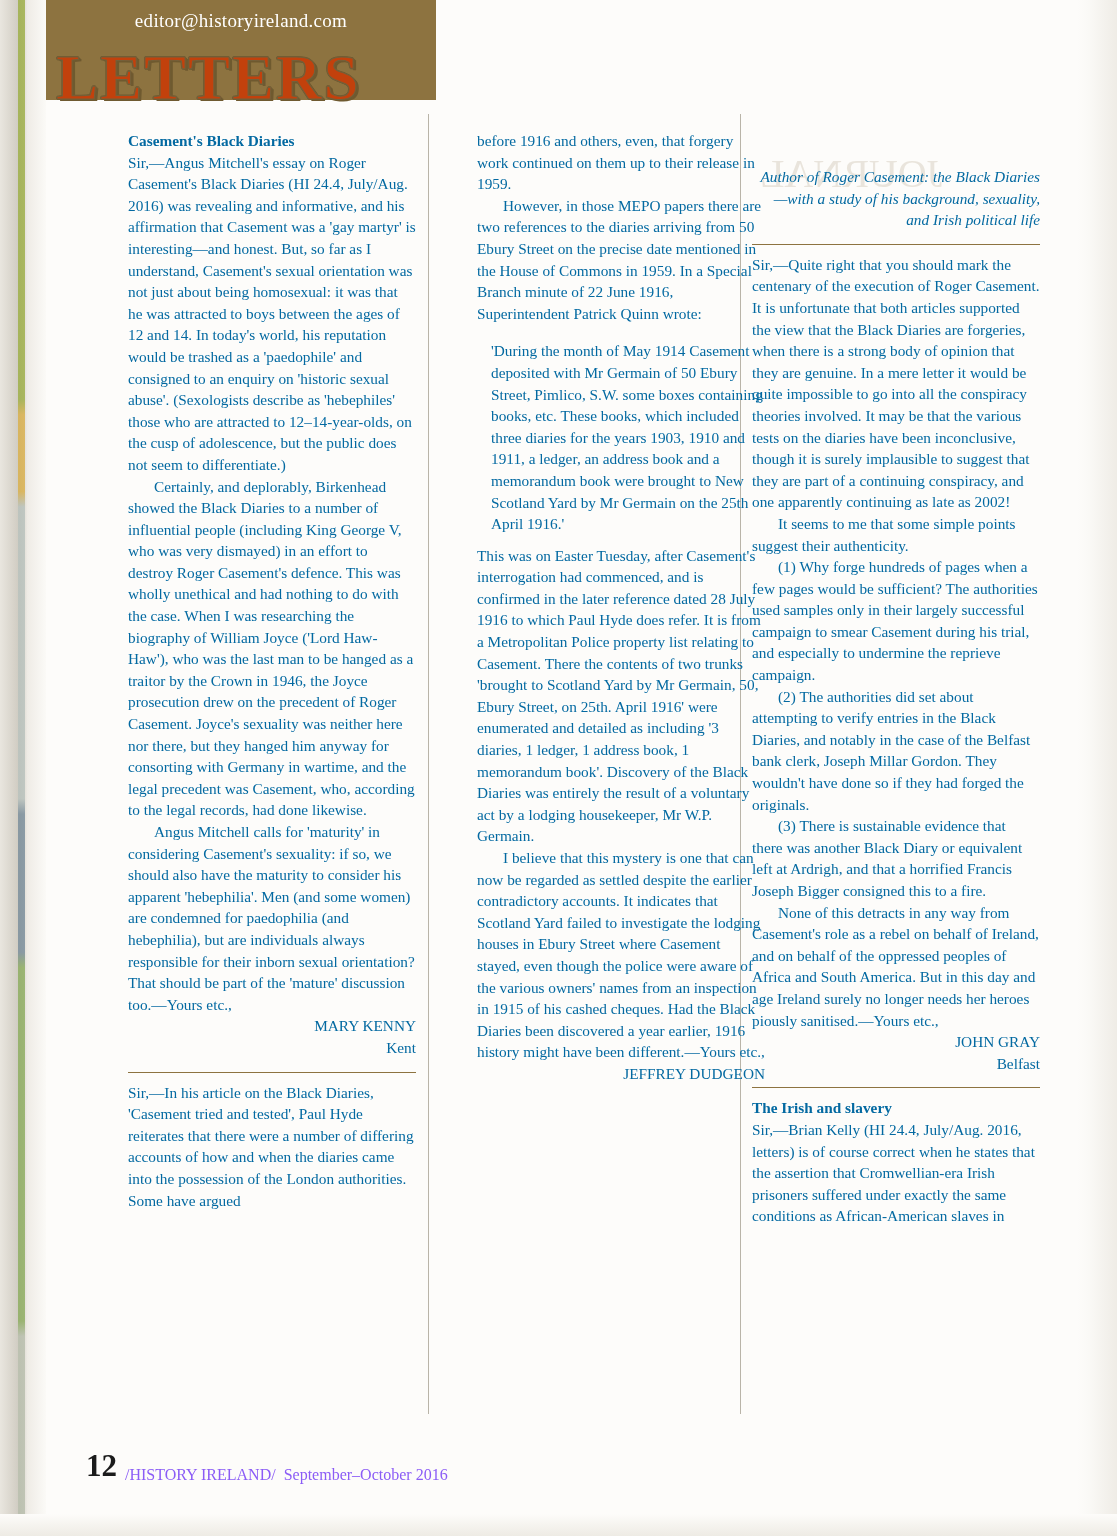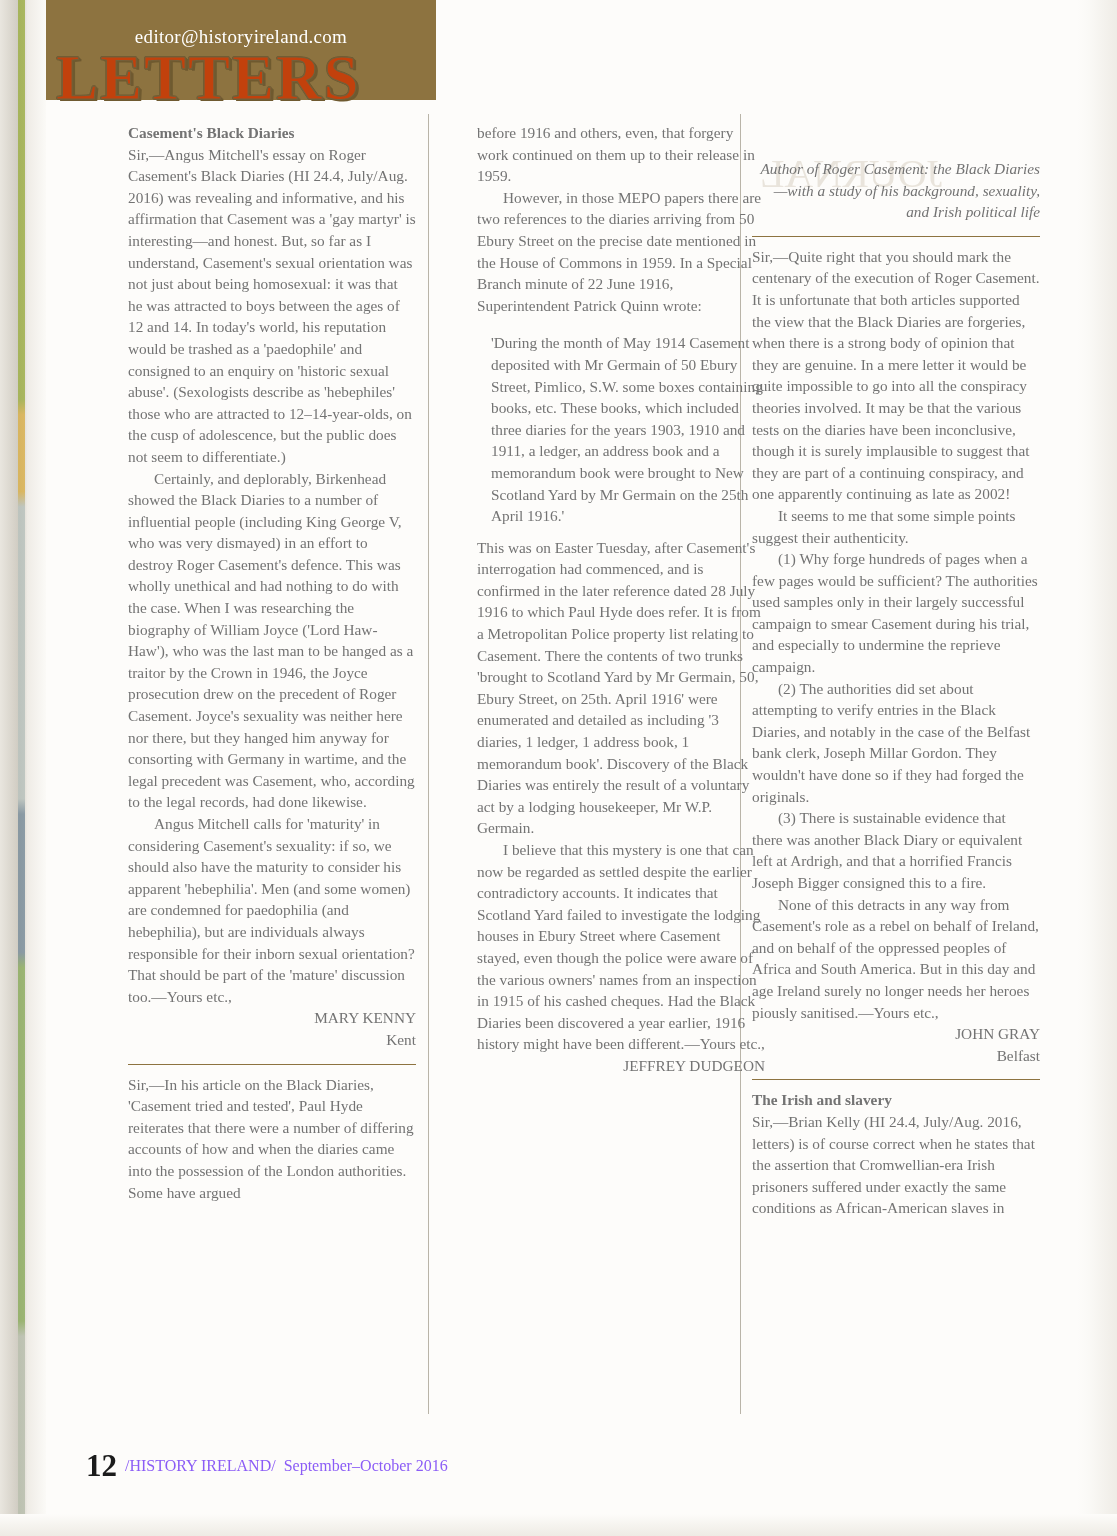--- a/index.html
+++ b/index.html
@@ -53,21 +53,21 @@
     position: absolute;
     left: 46px; top: 0;
     width: 390px; height: 100px;
     background: #8d7340;
   }
   .email {
     position: absolute;
     left: 46px; top: 0;
     width: 390px;
     text-align: center;
-    padding-top: 26px;
+    padding-top: 10px;
     color: #ffffff;
     font-family: "Liberation Serif", serif;
     font-size: 19px;
     letter-spacing: .3px;
   }
   .letters-word {
     position: absolute;
     left: 56px;
     top: 42px;
     font-family: "Liberation Serif", serif;
@@ -88,25 +88,25 @@
   
   .cols {
     position: absolute;
     left: 128px;
     top: 114px;
     width: 912px;
     height: 1300px;
   }
   .col {
     position: absolute;
-    top: 8px;
+    top: 16px;
     width: 288px;
     font-size: 15.3px;
     line-height: 21.6px;
-    color: #737373;
+    color: #0369a1;
     text-align: left;
   }
   .col1 { left: 0; }
   .col2 { left: 312px; margin-left: 37px; }
   .col3 { left: 624px; margin-top: 36px; }
 
   .divider-v {
     position: absolute;
     top: 0;
     width: 1px;
@@ -158,21 +158,21 @@
     transform: scaleX(-1);
     pointer-events: none;
   }
 
   
   .footer {
     position: absolute;
     left: 86px;
     bottom: 52px;
     display: flex;
-    align-items: center;
+    align-items: flex-end;
     gap: 8px;
   }
   .folio {
     font-family: "Liberation Serif", serif;
     font-weight: bold;
     font-size: 31px;
     color: #1b1b1b;
   }
   .footer-text {
     font-family: "Liberation Serif", serif;

